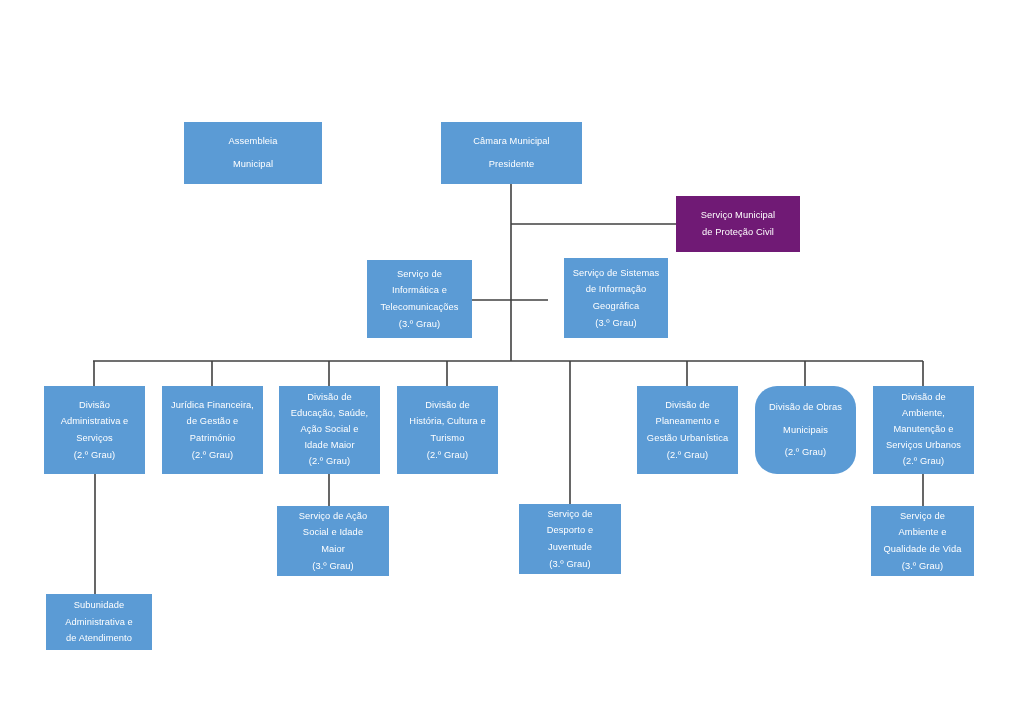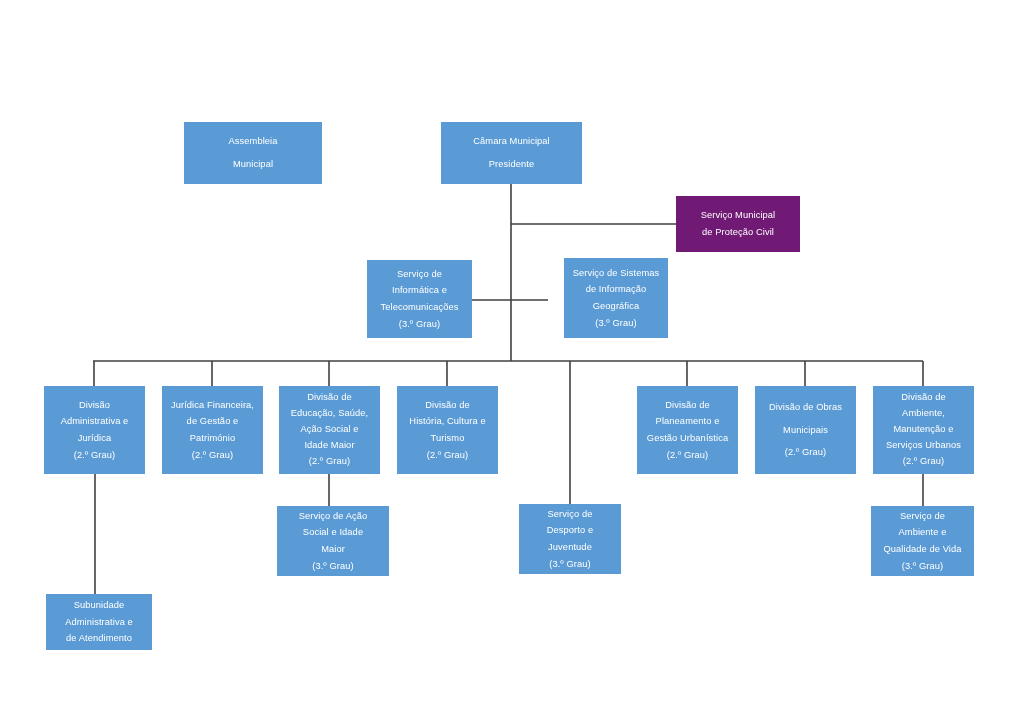--- a/index.html
+++ b/index.html
@@ -96,21 +96,21 @@
       </div>
       <div class="node wide-line" style="left: 548px; top: 258px; width: 104px; height: 80px; background: rgb(91, 155, 213); color: rgb(255, 255, 255); margin-left: 16px;">
         <span class="ln">Serviço de Sistemas</span>
         <span class="ln">de Informação</span>
         <span class="ln">Geográfica</span>
         <span class="ln">(3.º Grau)</span>
       </div>
       <div class="node wide-line" style="left: 44px; top: 386px; width: 101px; height: 88px; background: rgb(91, 155, 213); color: rgb(255, 255, 255);">
         <span class="ln">Divisão</span>
         <span class="ln">Administrativa e</span>
-        <span class="ln">Jurídica</span>
+        <span class="ln">Serviços</span>
         <span class="ln">(2.º Grau)</span>
       </div>
       <div class="node wide-line" style="left: 162px; top: 386px; width: 101px; height: 88px; background: rgb(91, 155, 213); color: rgb(255, 255, 255);">
         <span class="ln">Jurídica Financeira,</span>
         <span class="ln">de Gestão e</span>
         <span class="ln">Património</span>
         <span class="ln">(2.º Grau)</span>
       </div>
       <div class="node" style="left: 279px; top: 386px; width: 101px; height: 88px; background: rgb(91, 155, 213); color: rgb(255, 255, 255);">
         <span class="ln">Divisão de</span>
@@ -124,21 +124,21 @@
         <span class="ln">História, Cultura e</span>
         <span class="ln">Turismo</span>
         <span class="ln">(2.º Grau)</span>
       </div>
       <div class="node wide-line" style="left: 637px; top: 386px; width: 101px; height: 88px; background: rgb(91, 155, 213); color: rgb(255, 255, 255);">
         <span class="ln">Divisão de</span>
         <span class="ln">Planeamento e</span>
         <span class="ln">Gestão Urbanística</span>
         <span class="ln">(2.º Grau)</span>
       </div>
-      <div class="node spaced" style="left: 755px; top: 386px; width: 101px; height: 88px; background: rgb(91, 155, 213); color: rgb(255, 255, 255);">
+      <div class="node spaced" style="left: 755px; top: 386px; width: 101px; height: 88px; background: rgb(91, 155, 213); color: rgb(255, 255, 255); border-radius: 22px;">
         <span class="ln">Divisão de Obras</span>
         <span class="ln">Municipais</span>
         <span class="ln">(2.º Grau)</span>
       </div>
       <div class="node" style="left: 873px; top: 386px; width: 101px; height: 88px; background: rgb(91, 155, 213); color: rgb(255, 255, 255);">
         <span class="ln">Divisão de</span>
         <span class="ln">Ambiente,</span>
         <span class="ln">Manutenção e</span>
         <span class="ln">Serviços Urbanos</span>
         <span class="ln">(2.º Grau)</span>

